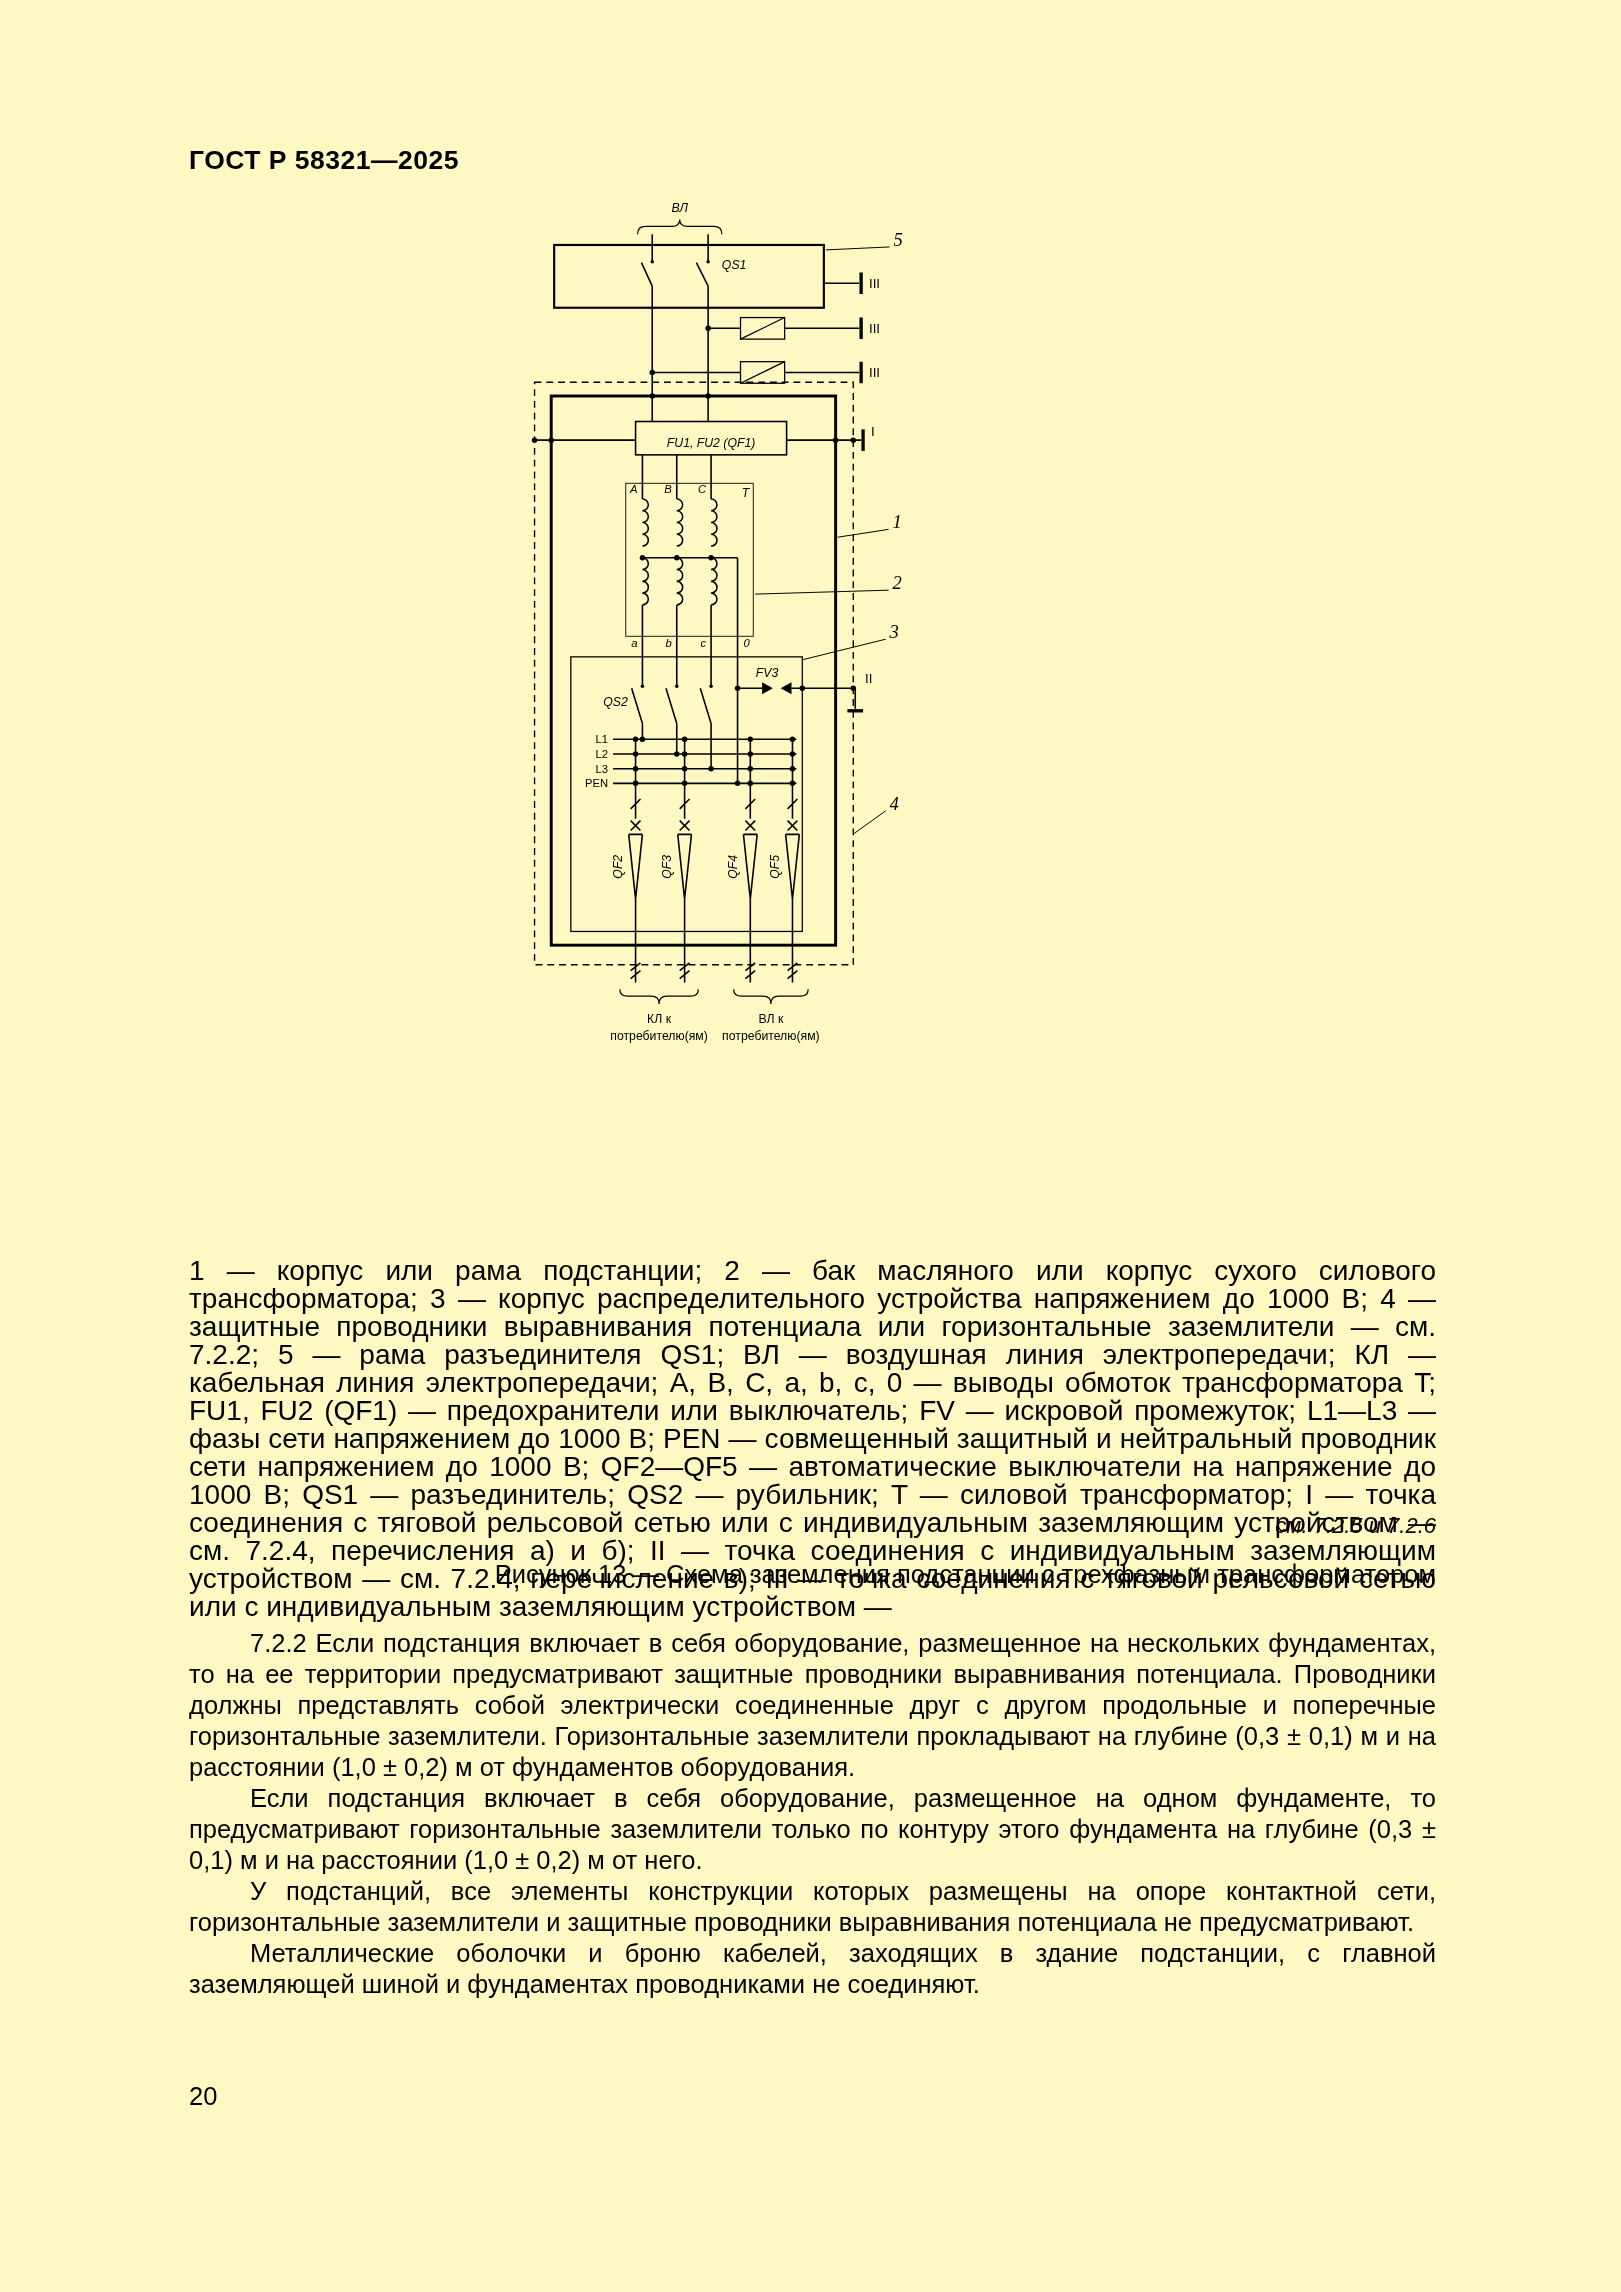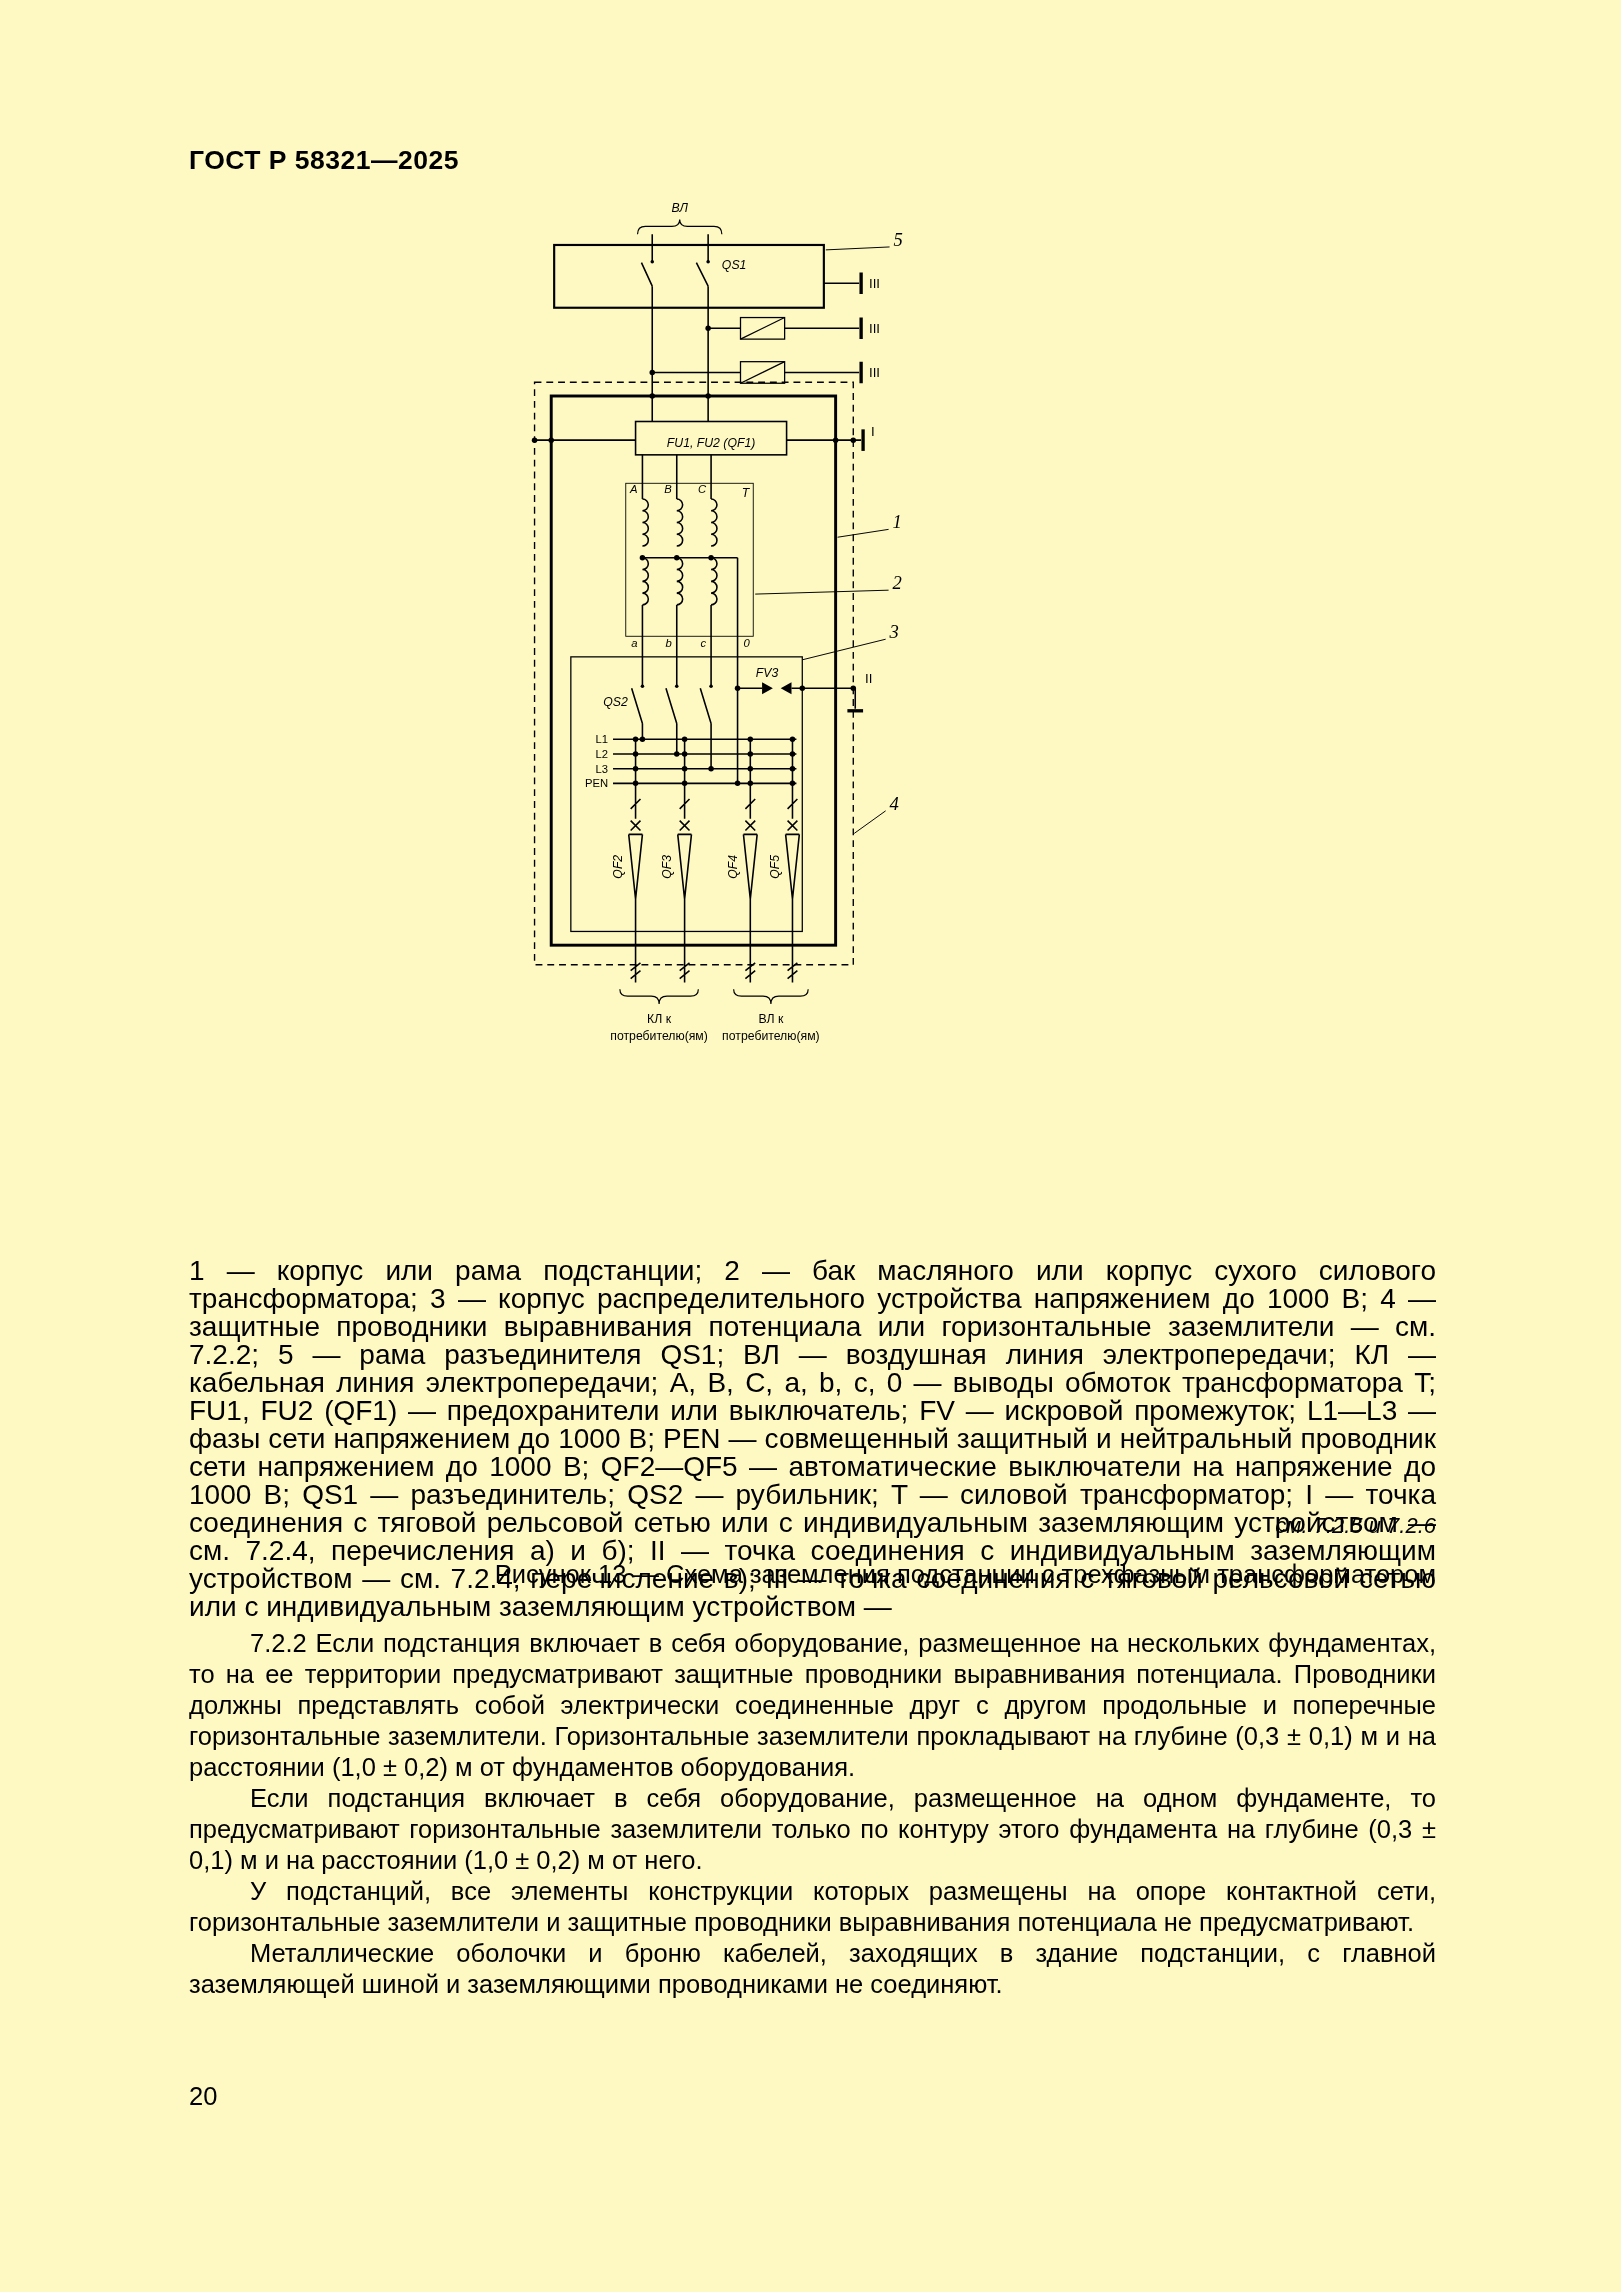--- a/index.html
+++ b/index.html
@@ -173,19 +173,19 @@
   </div>
 
   <div class="legend">1 — корпус или рама подстанции; 2 — бак масляного или корпус сухого силового трансформатора; 3 — корпус распределительного устройства напряжением до 1000 В; 4 — защитные проводники выравнивания потенциала или горизонтальные заземлители — см. 7.2.2; 5 — рама разъединителя QS1; ВЛ — воздушная линия электропередачи; КЛ — кабельная линия электропередачи; A, B, C, a, b, c, 0 — выводы обмоток трансформатора T; FU1, FU2 (QF1) — предохранители или выключатель; FV — искровой промежуток; L1—L3 — фазы сети напряжением до 1000 В; PEN — совмещенный защитный и нейтральный проводник сети напряжением до 1000 В; QF2—QF5 — автоматические выключатели на напряжение до 1000 В; QS1 — разъединитель; QS2 — рубильник; T — силовой трансформатор; I — точка соединения с тяговой рельсовой сетью или с индивидуальным заземляющим устройством — см. 7.2.4, перечисления а) и б); II — точка соединения с индивидуальным заземляющим устройством — см. 7.2.4, перечисление в); III — точка соединения с тяговой рельсовой сетью или с индивидуальным заземляющим устройством —</div>
   <div class="legend-last">см. 7.2.5 и 7.2.6</div>
   <div class="caption">Рисунок 13 — Схема заземления подстанции с трехфазным трансформатором</div>
 
   <div class="body-text">
     <p>7.2.2 Если подстанция включает в себя оборудование, размещенное на нескольких фундаментах, то на ее территории предусматривают защитные проводники выравнивания потенциала. Проводники должны представлять собой электрически соединенные друг с другом продольные и поперечные горизонтальные заземлители. Горизонтальные заземлители прокладывают на глубине (0,3 ± 0,1) м и на расстоянии (1,0 ± 0,2) м от фундаментов оборудования.</p>
     <p>Если подстанция включает в себя оборудование, размещенное на одном фундаменте, то предусматривают горизонтальные заземлители только по контуру этого фундамента на глубине (0,3 ± 0,1) м и на расстоянии (1,0 ± 0,2) м от него.</p>
     <p>У подстанций, все элементы конструкции которых размещены на опоре контактной сети, горизонтальные заземлители и защитные проводники выравнивания потенциала не предусматривают.</p>
-    <p>Металлические оболочки и броню кабелей, заходящих в здание подстанции, с главной заземляющей шиной и заземляющими проводниками не соединяют.</p>
+    <p>Металлические оболочки и броню кабелей, заходящих в здание подстанции, с главной заземляющей шиной и фундаментах проводниками не соединяют.</p>
   </div>
 
   <div class="page-num">20</div>
 
 </div>
 
 
 </body></html>

